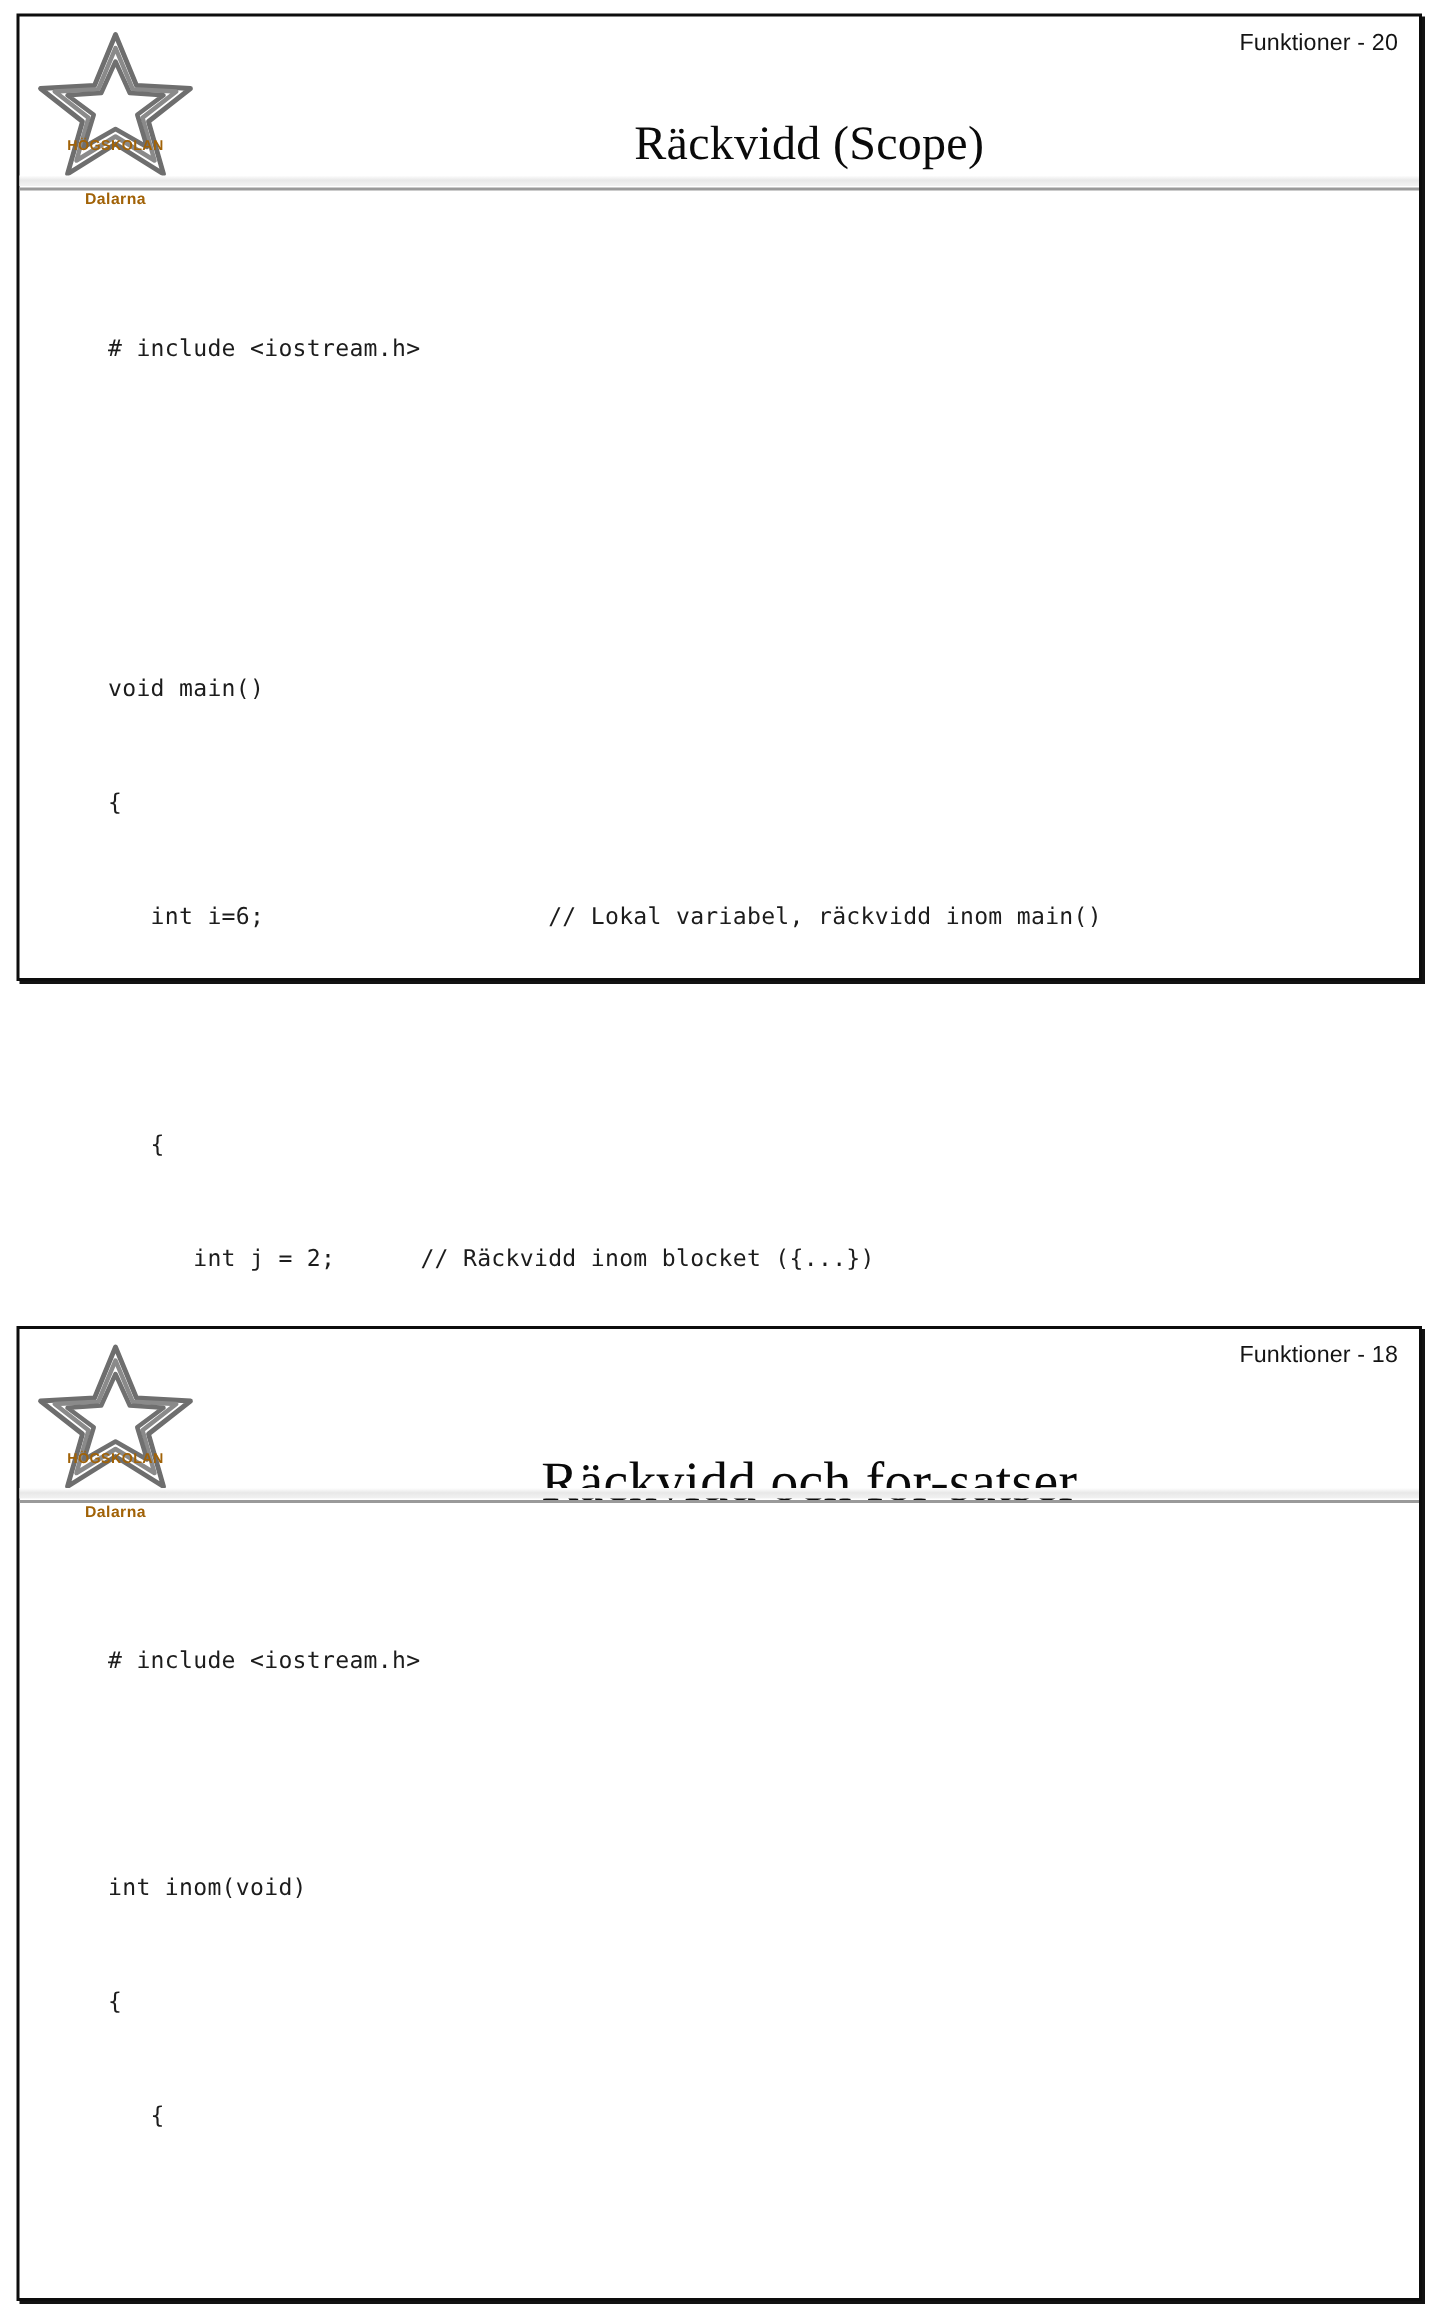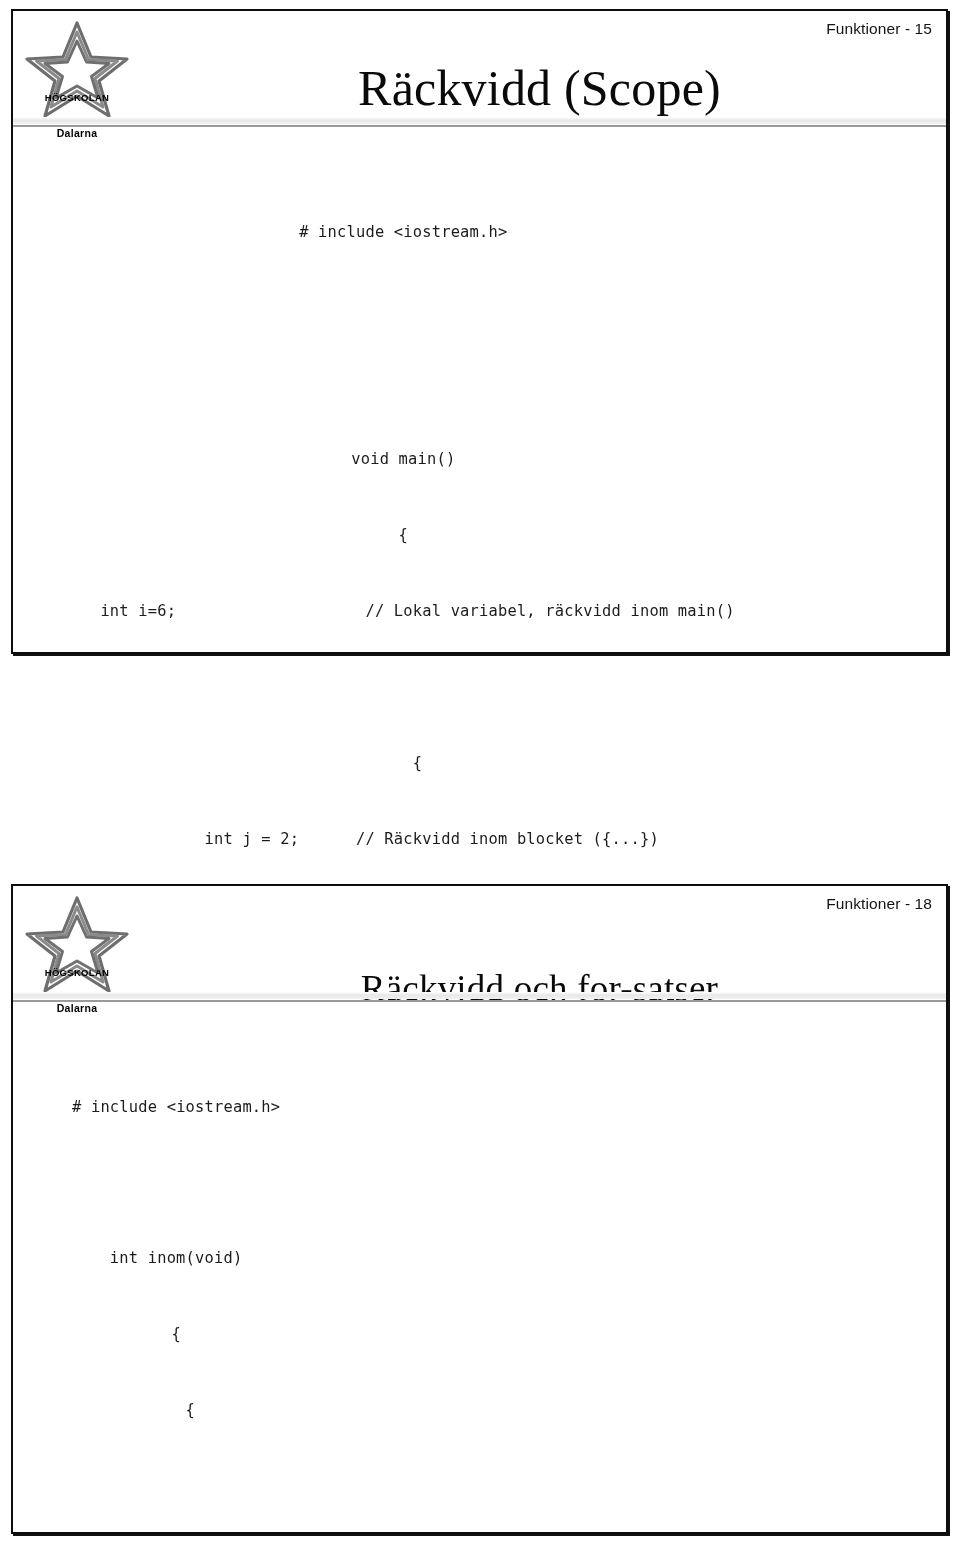--- a/index.html
+++ b/index.html
@@ -43,43 +43,43 @@
   .logo svg { display: block; }
   .logo-text {
     position: absolute;
     top: 76px;
     left: 0;
     width: 112px;
     text-align: center;
     font-family: "Liberation Sans", sans-serif;
     font-weight: bold;
     line-height: 1.02;
-    color: #000000;
+    color: #a16207;
   }
   .logo-text .l1 { font-size: 9.5px; letter-spacing: 0.3px; display:block; }
   .logo-text .l2 { font-size: 10.5px; letter-spacing: 0.3px; display:block;margin-top:25px; }
 
   .page-indicator {
     position: absolute;
     right: 14px;
     top: 9px;
     font-family: "Liberation Sans", sans-serif;
     font-size: 15.5px;
     color: #141414;
     letter-spacing: 0.1px;
   }
 
   .slide-title {
     position: absolute;
     left: 130px;
     right: 10px;
-    top: 52px;
+    top: 68px;
     text-align: center;
     font-family: "Liberation Serif", serif;
-    font-size: 50px;
+    font-size: 32px;
     line-height: 1;
     color: #0a0a0a;
     letter-spacing: 0.2px;
   }
   #slide-2 .slide-title { font-size: 37px; top: 84px; }
 
   .header-rule {
     position: absolute;
     left: 0;
     right: 0;
@@ -103,21 +103,21 @@
     font-family: "DejaVu Sans Mono", "Liberation Mono", monospace;
     font-size: 15.4px;
     line-height: 25.3px;
     color: #1c1c1c;
     white-space: pre;
     letter-spacing: 0.2px;
   }
   #slide-1 .code { position: absolute; left: 59px; top: 158px; }
   #slide-2 .code { position: absolute; left: 59px; top: 158px; }
 
-  .code-line { display: block; height: 25.3px; text-align: center; }
+  .code-line { display: block; height: 25.3px; }
   .code-line.blank { height: 25.3px; }
 </style>
 </head>
 <body>
 
 <div class="slide" id="slide-1">
   <div class="slide-header">
 
     <div class="logo">
       <svg width="112" height="112" viewBox="0 0 112 112">
@@ -130,21 +130,21 @@
         <g fill="none" stroke="#707070" stroke-width="3" stroke-linejoin="round">
           <path d="M56 24 L65.5 45 L88 46.5 L70.5 59.5 L77 81 L56 69 L35 81 L41.5 59.5 L24 46.5 L46.5 45 Z"></path>
         </g>
       </svg>
       <div class="logo-text">
         <span class="l1">HÖGSKOLAN</span>
         <span class="l2">Dalarna</span>
       </div>
     </div>
 
-    <div class="page-indicator">Funktioner - 15</div>
+    <div class="page-indicator">Funktioner - 20</div>
     <div class="slide-title">Räckvidd (Scope)</div>
 
     <div class="header-rule">
       <div class="band"></div>
       <div class="line"></div>
     </div>
   </div>
 
   <div class="code">
     <span class="code-line"># include &lt;iostream.h&gt;</span>

